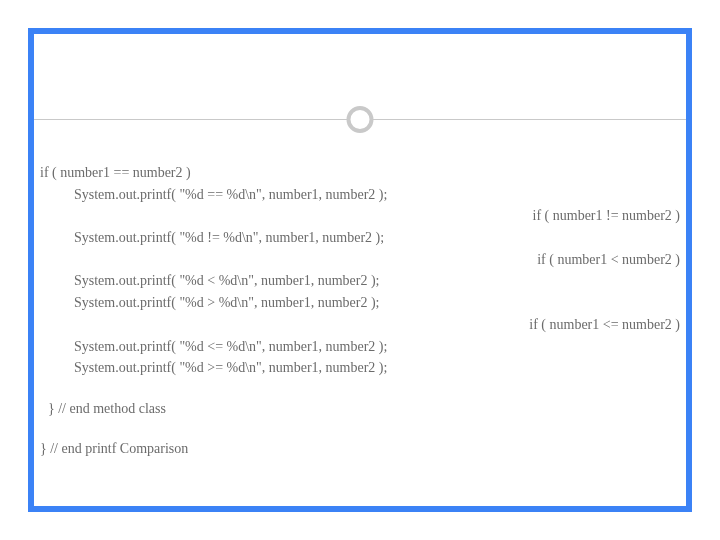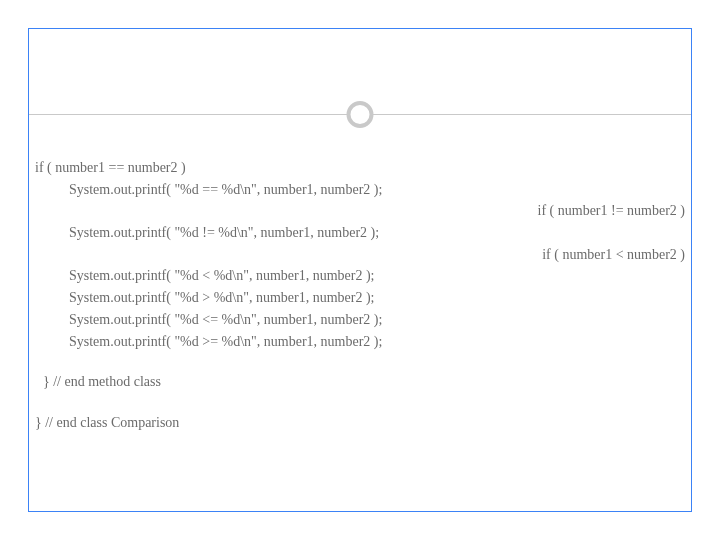--- a/index.html
+++ b/index.html
@@ -13,21 +13,21 @@
   }
   .slide {
     width: 100%;
     height: 100%;
     position: relative;
     padding: 28px;
   }
   .frame {
     width: 100%;
     height: 100%;
-    border: 1px solid #3b82f6;
+    border: 6px solid #3b82f6;
     position: relative;
   }
   .divider-line {
     position: absolute;
     top: 85px;
     left: 0;
     right: 0;
     height: 1px;
     background: #c9c9c9;
   }
@@ -68,21 +68,22 @@
     <div class="ring"></div>
 
     <div class="code-block">
       <div class="line i1">if ( number1 == number2 )</div>
       <div class="line i2">System.out.printf( "%d == %d\n", number1, number2 );</div>
       <div class="line i3">if ( number1 != number2 )</div>
       <div class="line i2">System.out.printf( "%d != %d\n", number1, number2 );</div>
       <div class="line i3">if ( number1 &lt; number2 )</div>
       <div class="line i2">System.out.printf( "%d &lt; %d\n", number1, number2 );</div>
       <div class="line i2">System.out.printf( "%d &gt; %d\n", number1, number2 );</div>
+      <div class="line i3">if ( number1 &lt;= number2 )</div>
       <div class="line i2">System.out.printf( "%d &lt;= %d\n", number1, number2 );</div>
       <div class="line i2">System.out.printf( "%d &gt;= %d\n", number1, number2 );</div>
       <div class="blank"></div>
       <div class="line i4">} // end method class</div>
       <div class="blank"></div>
-      <div class="line i1">} // end class Comparison</div>
+      <div class="line i1">} // end printf Comparison</div>
     </div>
   </div>
 </div>
 
 </body></html>

